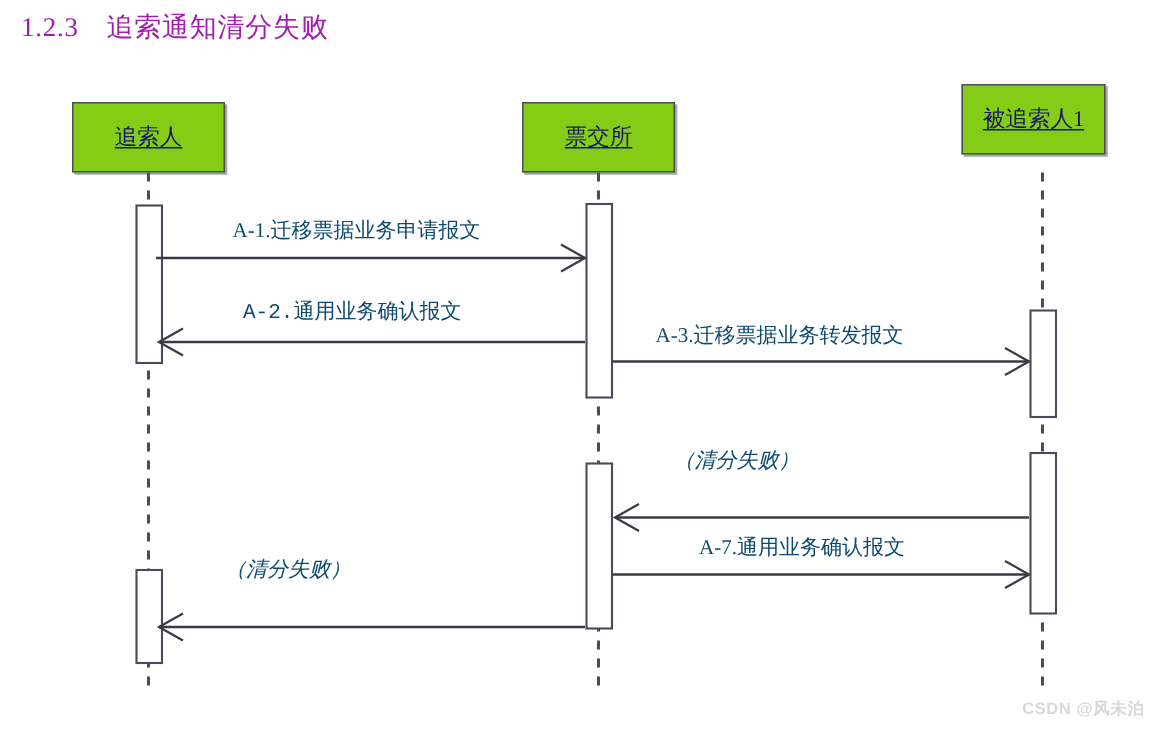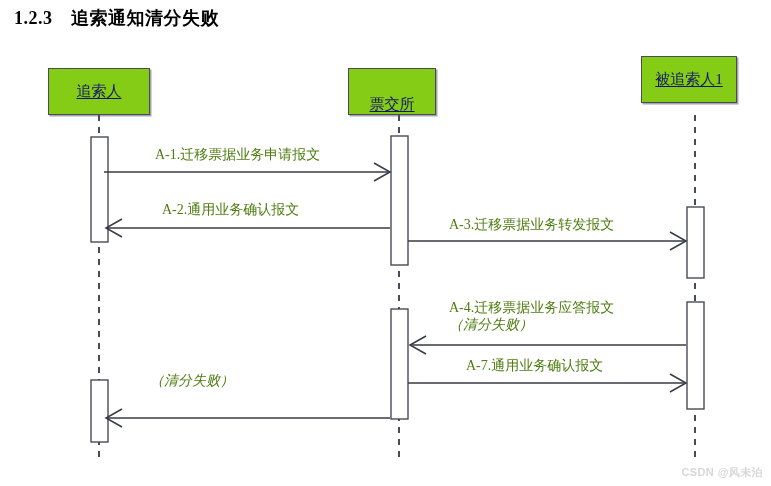--- a/index.html
+++ b/index.html
@@ -20,23 +20,23 @@
     left: 0; top: 0;
     width: 771px;
     height: 486px;
   }
   .page-title {
     position: absolute;
     left: 14px;
     top: 6px;
     font-family: "Liberation Serif", "DejaVu Serif", serif;
     font-size: 18px;
-    font-weight: 700;
+    font-weight: 400;
     letter-spacing: 0.5px;
-    color: #000000;
+    color: #a21caf;
     white-space: pre;
   }
   .participant-box {
     position: absolute;
     box-sizing: border-box;
     border: 1px solid #4a4a58;
     background: #84cc16;
     display: flex;
     align-items: center;
     justify-content: center;
@@ -47,22 +47,23 @@
     font-size: 15px;
     color: #15156b;
     text-decoration: underline;
     text-underline-offset: 2px;
     white-space: nowrap;
   }
   .msg-label {
     position: absolute;
     font-family: "Liberation Serif", "DejaVu Serif", serif;
     font-size: 14px;
-    color: #4d7c0f;
+    color: #0c4a6e;
     white-space: nowrap;
+    text-align: center;
     line-height: 17px;
   }
   .msg-label .l2 { display: block; font-style: italic; }
   .watermark {
     position: absolute;
     right: 8px;
     bottom: 6px;
     font-family: "Liberation Sans", "DejaVu Sans", sans-serif;
     font-size: 11px;
     color: #d8d8d8;
@@ -111,29 +112,29 @@
       </g>
     </svg>
 </div>
 
 <div class="page-title">1.2.3　追索通知清分失败</div>
 
 <div id="boxes-layer">
     <div class="participant-box" style="left: 48px; top: 68px; width: 102px; height: 47px;">
       <span class="participant-label">追索人</span>
     </div>
-    <div class="participant-box" style="left: 348px; top: 68px; width: 88px; height: 47px; align-items: flex-end;">
+    <div class="participant-box" style="left: 348px; top: 68px; width: 102px; height: 47px;">
       <span class="participant-label">票交所</span>
     </div>
     <div class="participant-box" style="left: 641px; top: 56px; width: 96px; height: 47px; text-align: center;">
       <span class="participant-label">被追索人1</span>
     </div>
   </div>
 <div id="labels-layer">
     <div class="msg-label" style="left: 155px; top: 146px;"><span>A-1.迁移票据业务申请报文</span></div>
-    <div class="msg-label" style="left: 162px; top: 201px;"><span>A-2.通用业务确认报文</span></div>
-    <div class="msg-label" style="left: 437px; top: 216px; margin-left: 12px;"><span>A-3.迁移票据业务转发报文</span></div>
-    <div class="msg-label" style="left: 449px; top: 299px;"><span>A-4.迁移票据业务应答报文</span><span class="l2">（清分失败）</span></div>
+    <div class="msg-label" style="left: 162px; top: 201px; font-family: Liberation Mono, monospace;"><span>A-2.通用业务确认报文</span></div>
+    <div class="msg-label" style="left: 437px; top: 216px;"><span>A-3.迁移票据业务转发报文</span></div>
+    <div class="msg-label" style="left: 449px; top: 299px;"><span class="l2">（清分失败）</span></div>
     <div class="msg-label" style="left: 466px; top: 357px;"><span>A-7.通用业务确认报文</span></div>
     <div class="msg-label" style="left: 150px; top: 372px;"><span class="l2">（清分失败）</span></div>
   </div>
 
 <div class="watermark">CSDN @风未泊</div>
 
 </body></html>

